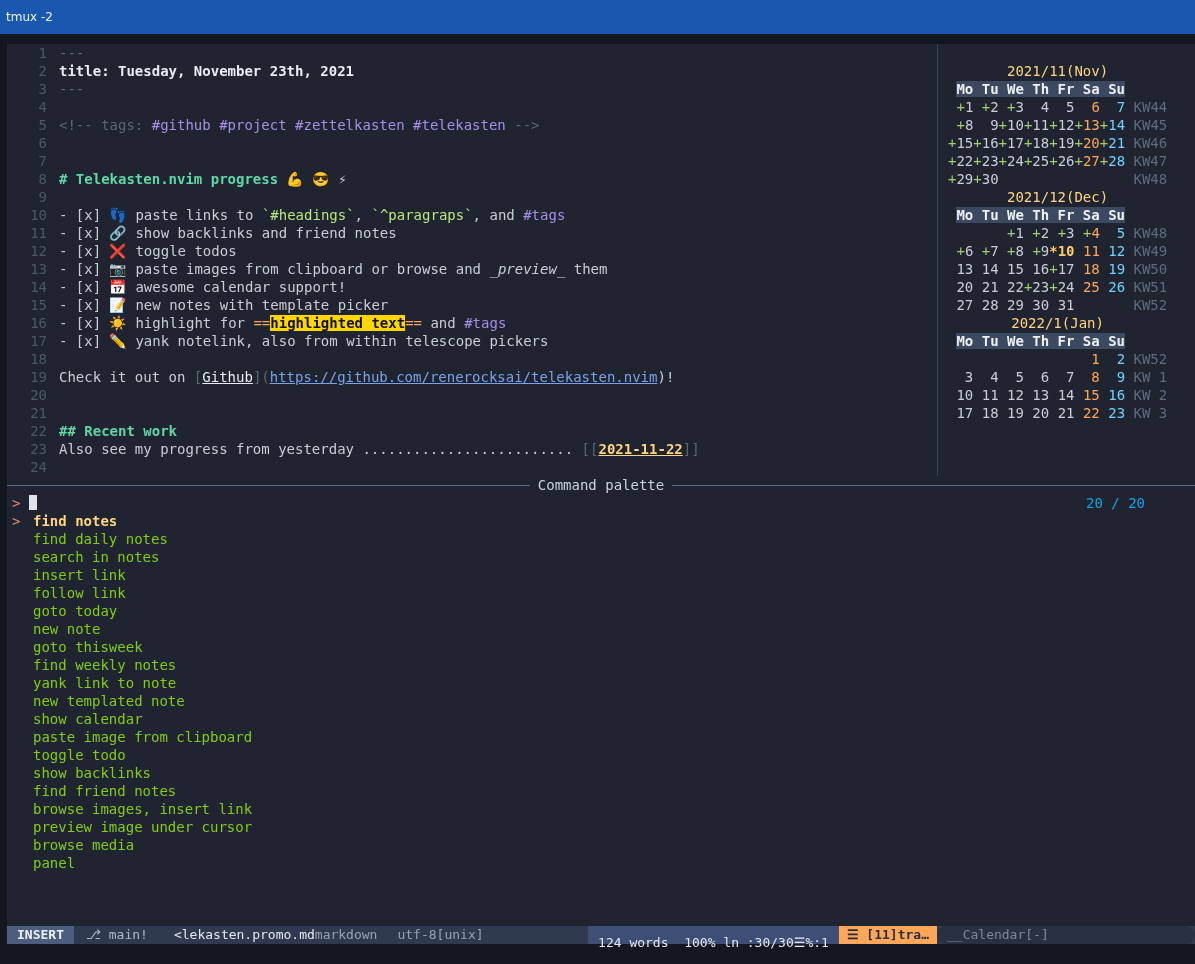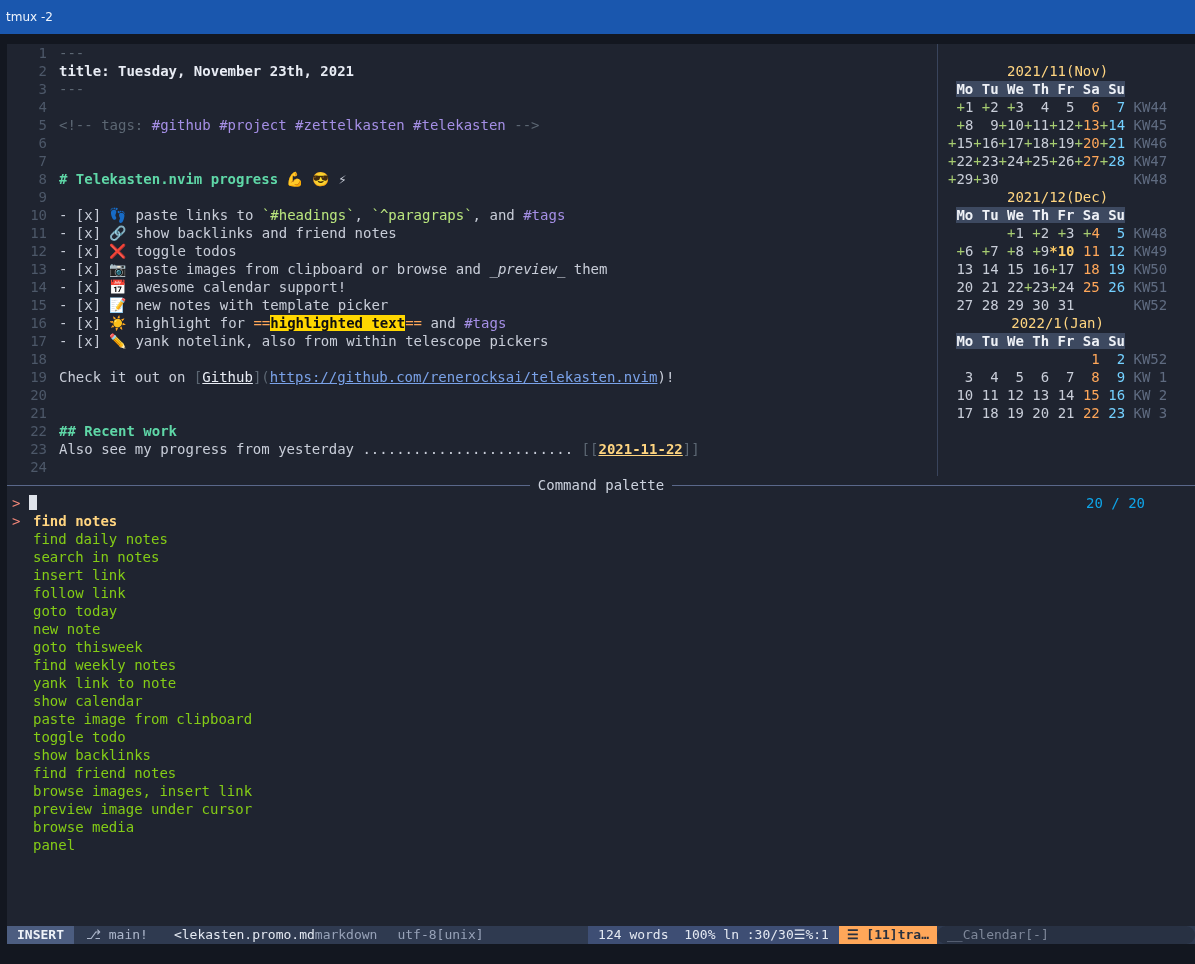--- a/index.html
+++ b/index.html
@@ -60,21 +60,21 @@
   .pal-label { color:#84cc16; }
   .pal-item.sel .pal-label { color:#ffd580; font-weight:bold; }
 
   
   .statusline { display:flex; height:18px; line-height:18px; background:#2f3a50; font-size:13px; white-space:pre; }
   .seg-mode { background:#4c5d80; color:#eef2f8; font-weight:bold; padding:0 10px; }
   .seg-branch { color:#aeb8cc; margin-left:12px; }
   .seg-file { color:#e4e9f2; margin-left:26px; }
   .seg-ft { color:#97a2b8; }
   .seg-enc { color:#97a2b8; margin-left:20px; }
-  .seg-words { background:#3e4e74; color:#e4e9f2; margin-left:auto; padding:0 10px; }
+  .seg-words { background:#3e4e74; color:#e4e9f2; margin-left:auto; padding:8px 10px; }
   .seg-warn { background:#ffa759; color:#27303f; font-weight:bold; padding:0 8px; }
   .seg-cal { flex:none; background:#283143; color:#7e8799; width:258px; padding-left:10px;border-radius:9px; }
 
   
   .cmdline { color:#d5dae4; padding-left:1px; }
   .modeline { display:flex; padding-left:1px; }
   .mode-text { color:#ffd580; font-weight:bold; }
   .ruler-pos { margin-left:auto; color:#d5dae4; }
   .ruler-scroll { color:#d5dae4; margin-left:92px; margin-right:14px; }
 </style>
@@ -170,20 +170,21 @@
       <div class="row pal-item sel"><span class="pal-caret">&gt;</span><span class="pal-label">find notes</span></div>
       <div class="row pal-item"><span class="pal-caret"> </span><span class="pal-label">find daily notes</span></div>
       <div class="row pal-item"><span class="pal-caret"> </span><span class="pal-label">search in notes</span></div>
       <div class="row pal-item"><span class="pal-caret"> </span><span class="pal-label">insert link</span></div>
       <div class="row pal-item"><span class="pal-caret"> </span><span class="pal-label">follow link</span></div>
       <div class="row pal-item"><span class="pal-caret"> </span><span class="pal-label">goto today</span></div>
       <div class="row pal-item"><span class="pal-caret"> </span><span class="pal-label">new note</span></div>
       <div class="row pal-item"><span class="pal-caret"> </span><span class="pal-label">goto thisweek</span></div>
       <div class="row pal-item"><span class="pal-caret"> </span><span class="pal-label">find weekly notes</span></div>
       <div class="row pal-item"><span class="pal-caret"> </span><span class="pal-label">yank link to note</span></div>
+      <div class="row pal-item"><span class="pal-caret"> </span><span class="pal-label">new templated note</span></div>
       <div class="row pal-item"><span class="pal-caret"> </span><span class="pal-label">show calendar</span></div>
       <div class="row pal-item"><span class="pal-caret"> </span><span class="pal-label">paste image from clipboard</span></div>
       <div class="row pal-item"><span class="pal-caret"> </span><span class="pal-label">toggle todo</span></div>
       <div class="row pal-item"><span class="pal-caret"> </span><span class="pal-label">show backlinks</span></div>
       <div class="row pal-item"><span class="pal-caret"> </span><span class="pal-label">find friend notes</span></div>
       <div class="row pal-item"><span class="pal-caret"> </span><span class="pal-label">browse images, insert link</span></div>
       <div class="row pal-item"><span class="pal-caret"> </span><span class="pal-label">preview image under cursor</span></div>
       <div class="row pal-item"><span class="pal-caret"> </span><span class="pal-label">browse media</span></div>
       <div class="row pal-item"><span class="pal-caret"> </span><span class="pal-label">panel</span></div>
     </div>

